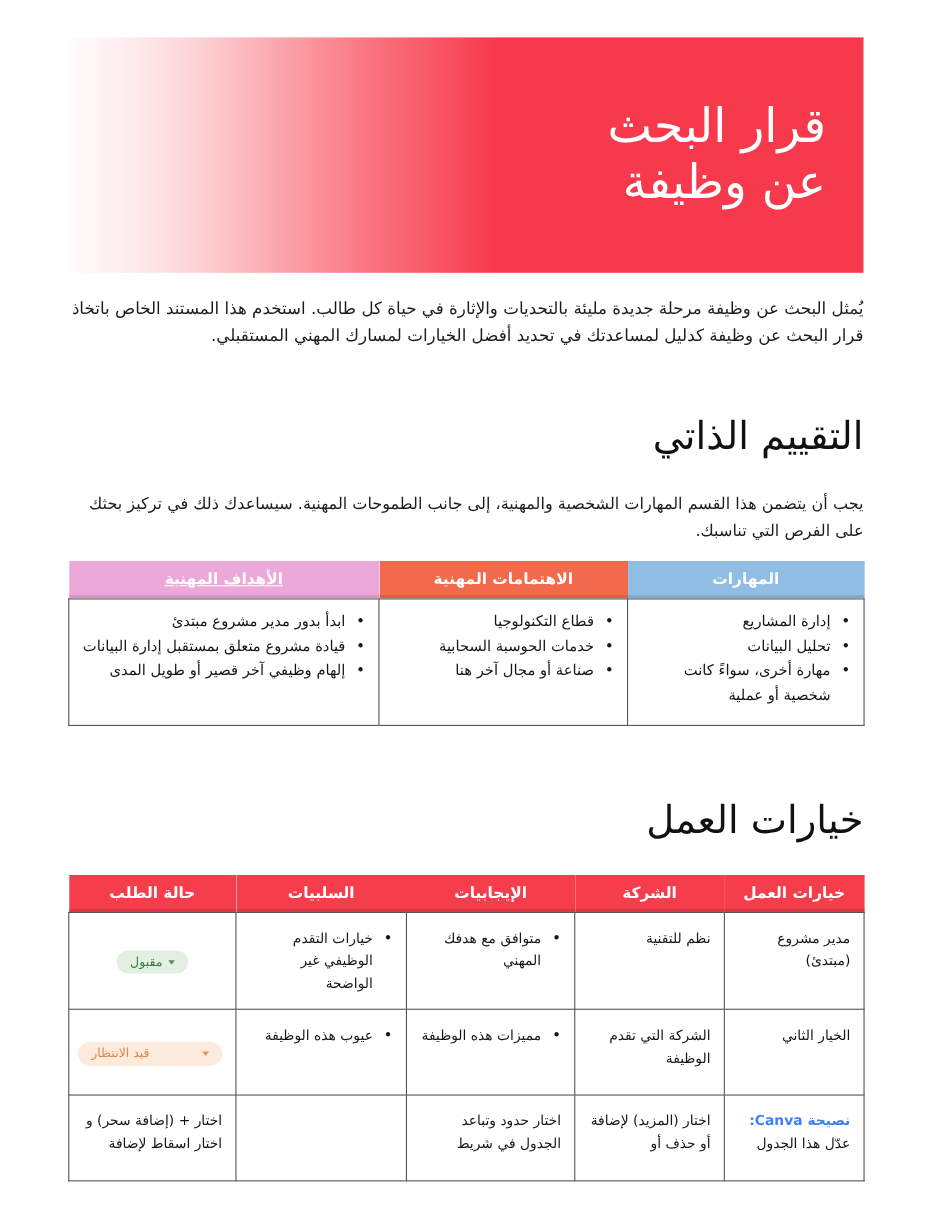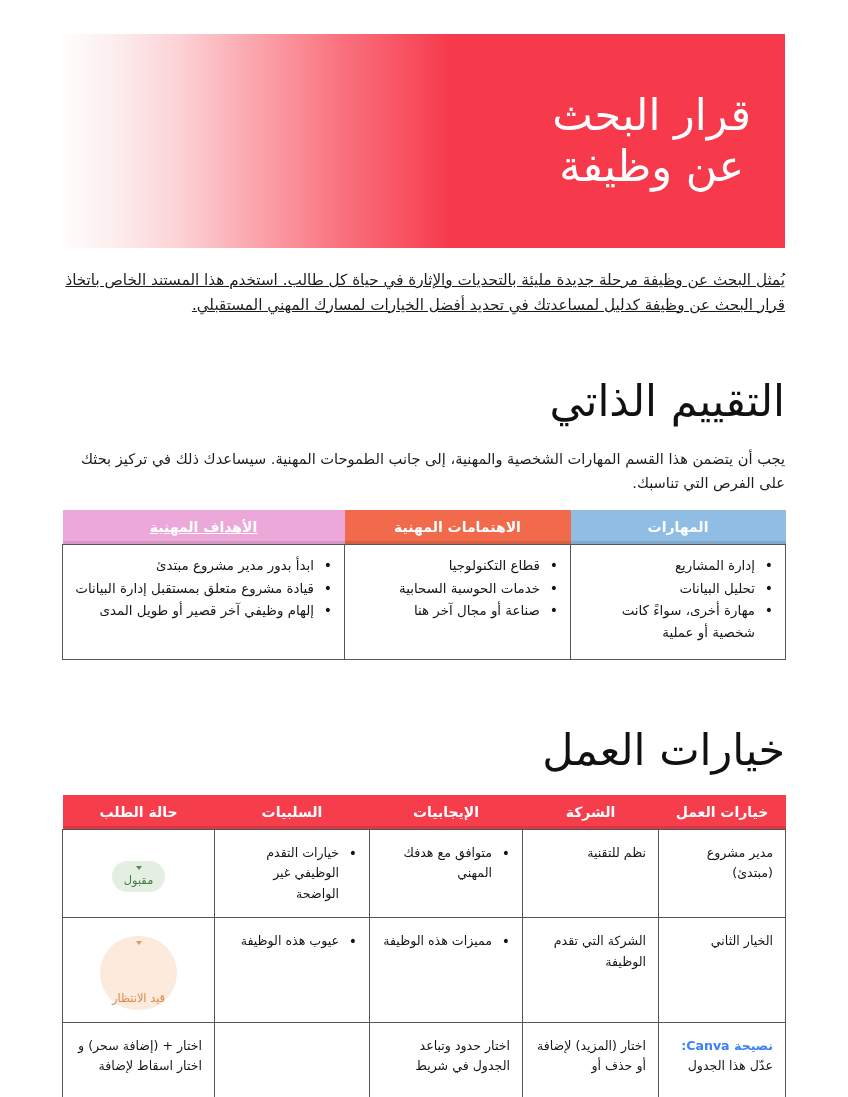--- a/index.html
+++ b/index.html
@@ -36,45 +36,44 @@
     display: flex;
     align-items: center;
     justify-content: flex-start;
     padding-right: 34px;
   }
   .hero-title {
     color: #ffffff;
     font-size: 43px;
     line-height: 1.18;
     font-weight: 400;
-    text-align: center;
+    text-align: right;
     letter-spacing: 0px;
     white-space: pre-line;
     margin-left: 24px;
   }
 
   
   .intro {
     position: absolute;
     left: 62px;
     top: 268px;
     width: 723px;
     font-size: 15.2px;
     line-height: 1.62;
     color: #1c1c1c;
     text-align: right;
-    text-decoration: underline;
   }
 
   .section-heading {
     position: absolute;
     width: 723px;
     left: 62px;
     text-align: right;
-    font-size: 43px;
+    font-size: 35px;
     line-height: 1.1;
     font-weight: 400;
     color: #111111;
   }
   #heading-self { top: 378px; }
   #heading-work { top: 727px; }
 
   .section-para {
     position: absolute;
     left: 62px;
@@ -168,21 +167,20 @@
 
   .badge {
     display: inline-flex;
     align-items: center;
     gap: 5px;
     border-radius: 999px;
     padding: 5px 12px;
     font-size: 11.4px;
     line-height: 1;
     white-space: nowrap;
-    flex-direction: column;
   }
   .badge-approved { background: #E2EFE1; color: #3D7A4A; }
   .badge-pending  { background: #FCEADC; color: #D98A4E; gap: 48px; }
   .chev {
     display: inline-block;
     width: 0; height: 0;
     border-left: 3.2px solid transparent;
     border-right: 3.2px solid transparent;
     border-top: 4px solid currentColor;
     opacity: .85;

